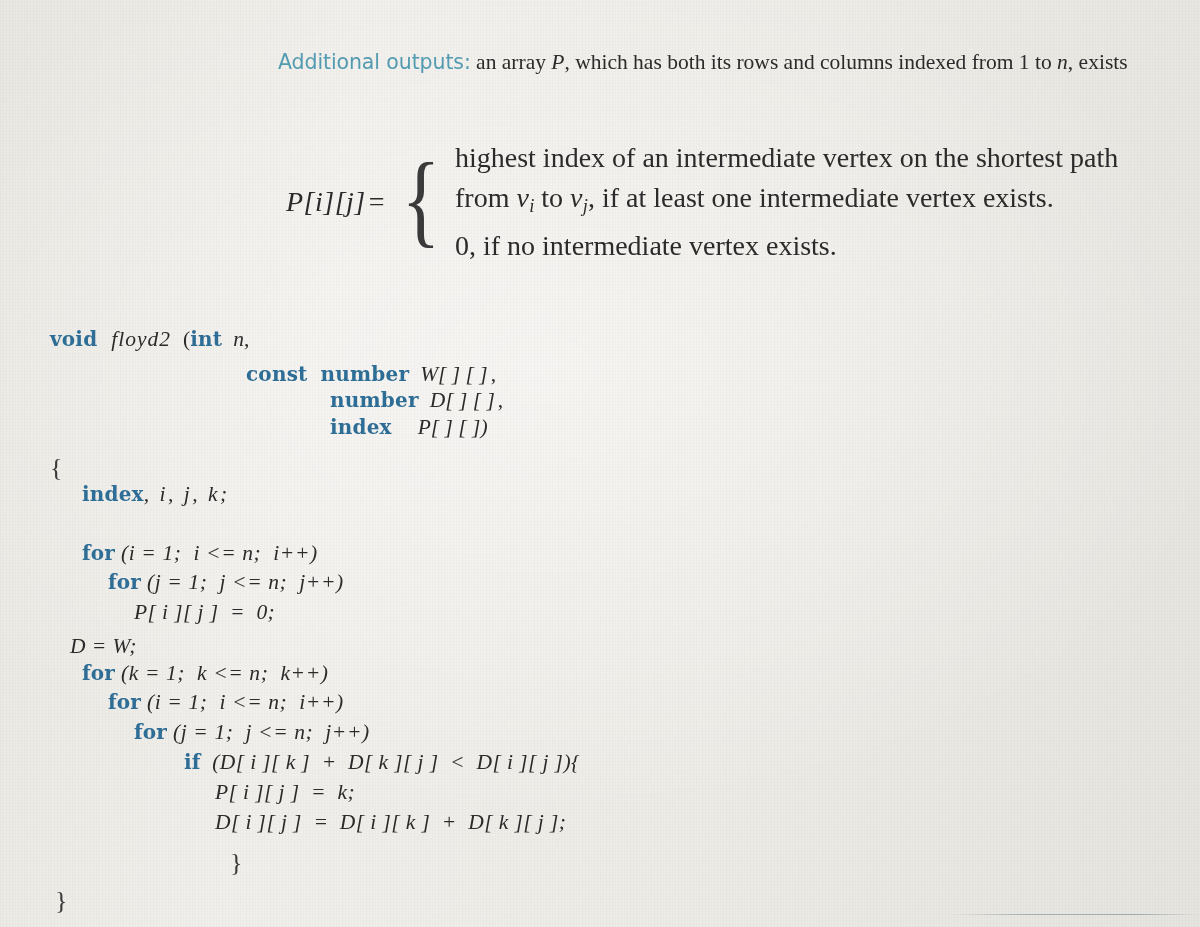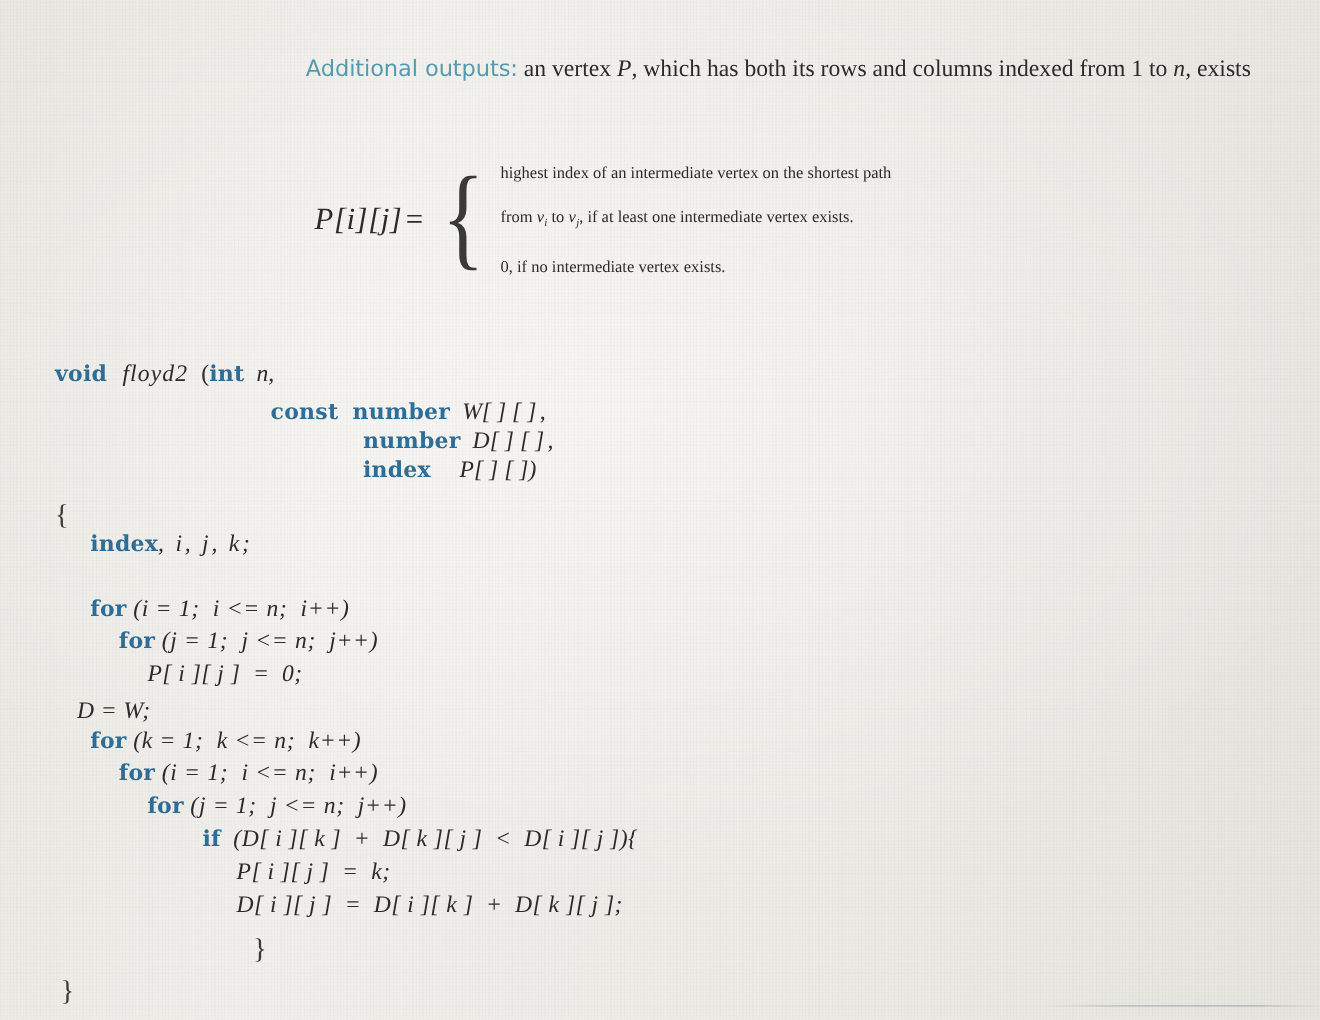--- a/index.html
+++ b/index.html
@@ -69,21 +69,21 @@
   #brace-glyph {
     font-size: 104px;
     line-height: 0.82;
     font-family: "Liberation Serif", serif;
     font-weight: 300;
     color: #3a3a3a;
     margin: 0 9px 6px 2px;
     transform: scaleX(0.78);
   }
   #piecewise-cases {
-    font-size: 15px;
+    font-size: 28px;
     line-height: 40px;
     white-space: nowrap;
   }
   sub.vsub { font-size: 0.66em; font-style: italic; vertical-align: -0.26em; padding-left: 0.3px; }
 
   
   #code-listing {
     position: absolute;
     left: 0;
     top: 0;
@@ -127,21 +127,21 @@
   }
 </style>
 </head>
 <body>
 
 <div id="paper-texture"></div>
 
 <div id="page">
 
   <div id="prose-block">
-    <span class="lead-label">Additional outputs:</span><span> an vertex </span><span class="mathvar">P</span><span>, which has both its rows and columns indexed from 1 to </span><span class="mathvar">n</span><span>, exists</span>
+    <span class="lead-label">Additional outputs:</span><span> an array </span><span class="mathvar">P</span><span>, which has both its rows and columns indexed from 1 to </span><span class="mathvar">n</span><span>, exists</span>
   </div>
 
   <div id="piecewise">
     <div id="piecewise-lhs">
       <span>P</span><span>[i]</span><span>[j]</span><span class="eq">=</span>
     </div>
     <div id="brace-glyph">{</div>
     <div id="piecewise-cases">
       <div>highest index of an intermediate vertex on the shortest path</div>
       <div><span>from </span><span class="mathvar">v</span><sub class="vsub">i</sub><span> to </span><span class="mathvar">v</span><sub class="vsub">j</sub><span>, if at least one intermediate vertex exists.</span></div>

